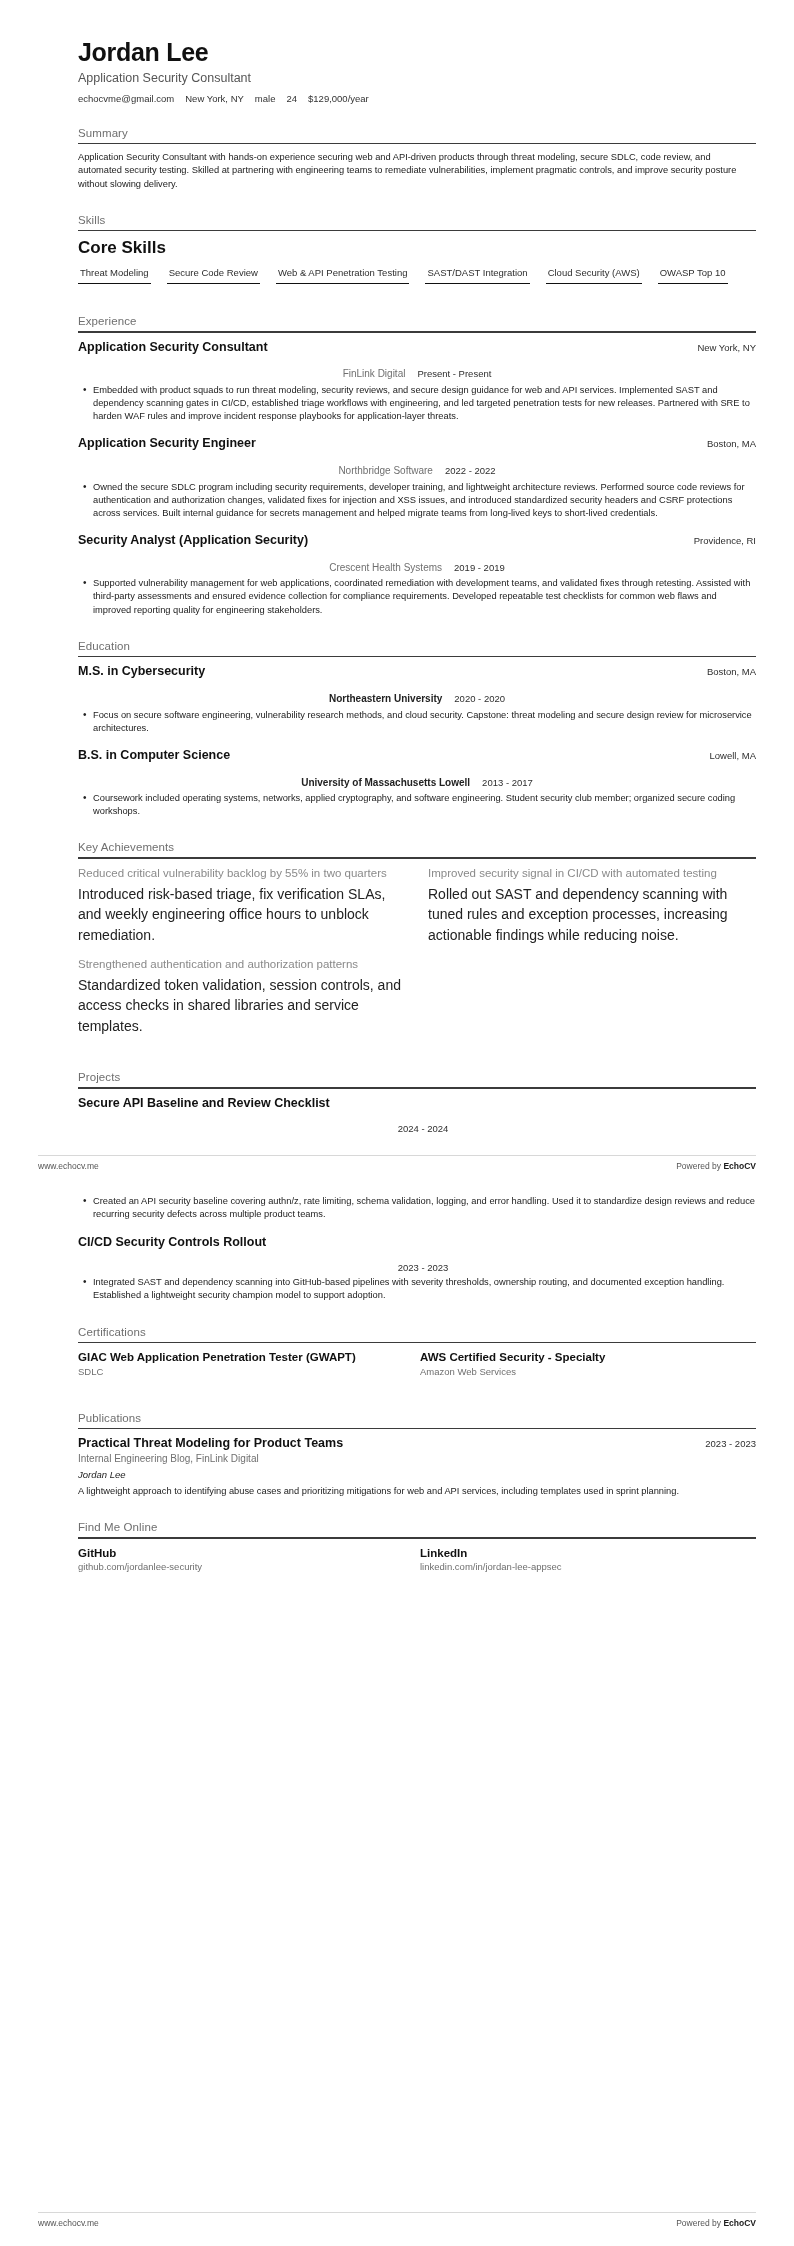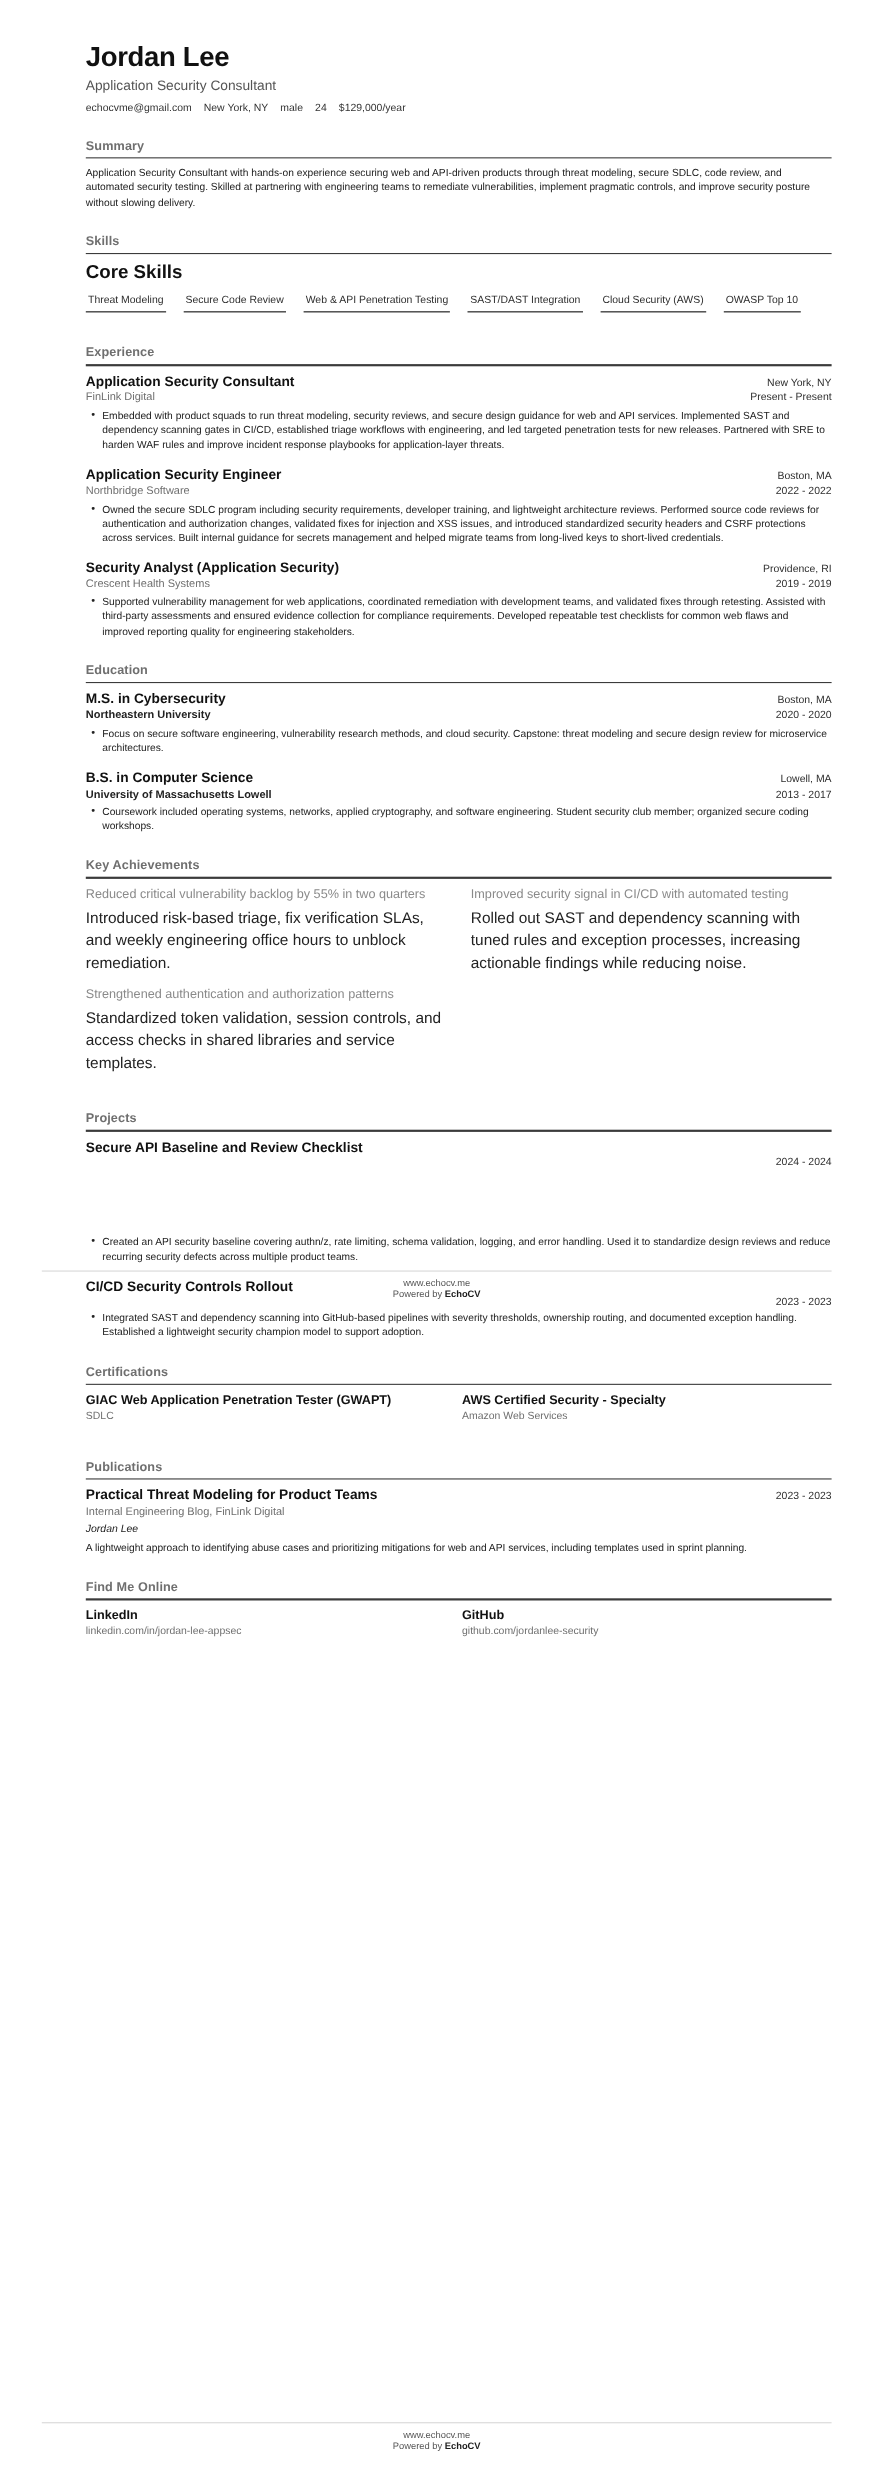--- a/index.html
+++ b/index.html
@@ -57,21 +57,21 @@
     white-space: nowrap;
   }
 
   
   .section {
     margin-top: 22px;
   }
   .section-title {
     font-size: 11.5px;
     color: #6f6f6f;
-    font-weight: bold;
+    font-weight: normal;
     letter-spacing: 0.1px;
     margin: 0 0 2px 0;
     line-height: 1.3;
   }
   .section-rule {
     height: 1.6px;
     background: #3b3b3b;
     width: 100%;
     margin-bottom: 7px;
   }
@@ -117,24 +117,24 @@
   }
   .entry-right {
     font-size: 9.5px;
     color: #2e2e2e;
     white-space: nowrap;
     text-align: right;
     line-height: 1.3;
   }
   .entry-sub-row {
     display: flex;
-    justify-content: space-between;
+    justify-content: center;
     align-items: baseline;
     gap: 12px;
-    margin-top: 0px;
+    margin-top: 12px;
   }
   .entry-org {
     font-size: 10px;
     color: #6f6f6f;
     line-height: 1.35;
   }
   .entry-org.strong {
     color: #222222;
     font-weight: bold;
   }
@@ -234,21 +234,20 @@
     position: absolute;
     left: 38px;
     right: 38px;
     display: flex;
     justify-content: space-between;
     align-items: center;
     font-size: 8.5px;
     color: #555555;
     border-top: 1px solid #d8d8d8;
     padding-top: 5px;
-    flex-direction: column;
   }
   .footer-brand {
     font-size: 8.5px;
     color: #555555;
   }
   .footer-brand .brand-name {
     font-weight: bold;
     color: #1c1c1c;
   }
   #footer-1 { top: 1155px; }
@@ -454,26 +453,26 @@
         <div class="pub-author">Jordan Lee</div>
         <div class="entry-note">A lightweight approach to identifying abuse cases and prioritizing mitigations for web and API services, including templates used in sprint planning.</div>
       </div>
     </div>
 
     <div class="section">
       <div class="section-title">Find Me Online</div>
       <div class="section-rule"></div>
       <div class="two-col">
         <div class="col-item">
+          <div class="col-title">GitHub</div>
+          <div class="col-sub">github.com/jordanlee-security</div>
+        </div>
+        <div class="col-item">
           <div class="col-title">LinkedIn</div>
           <div class="col-sub">linkedin.com/in/jordan-lee-appsec</div>
-        </div>
-        <div class="col-item">
-          <div class="col-title">GitHub</div>
-          <div class="col-sub">github.com/jordanlee-security</div>
         </div>
       </div>
     </div>
 
   </div>
 
   <div class="page-footer" id="footer-1">
     <span>www.echocv.me</span>
     <span class="footer-brand"><span>Powered by </span><span class="brand-name">EchoCV</span></span>
   </div>

